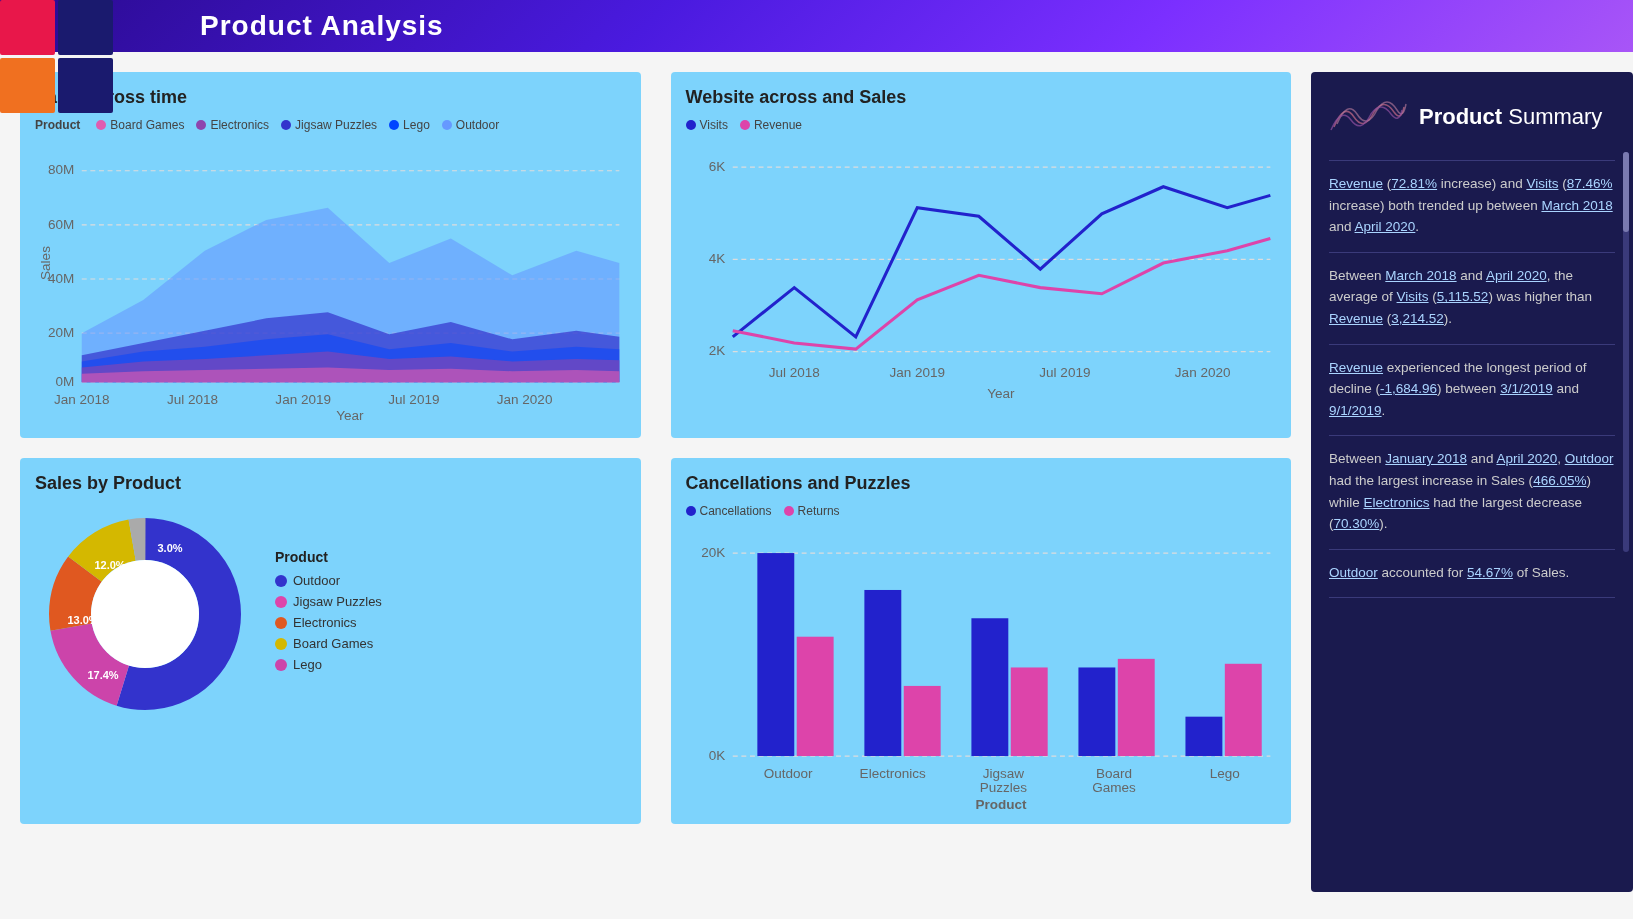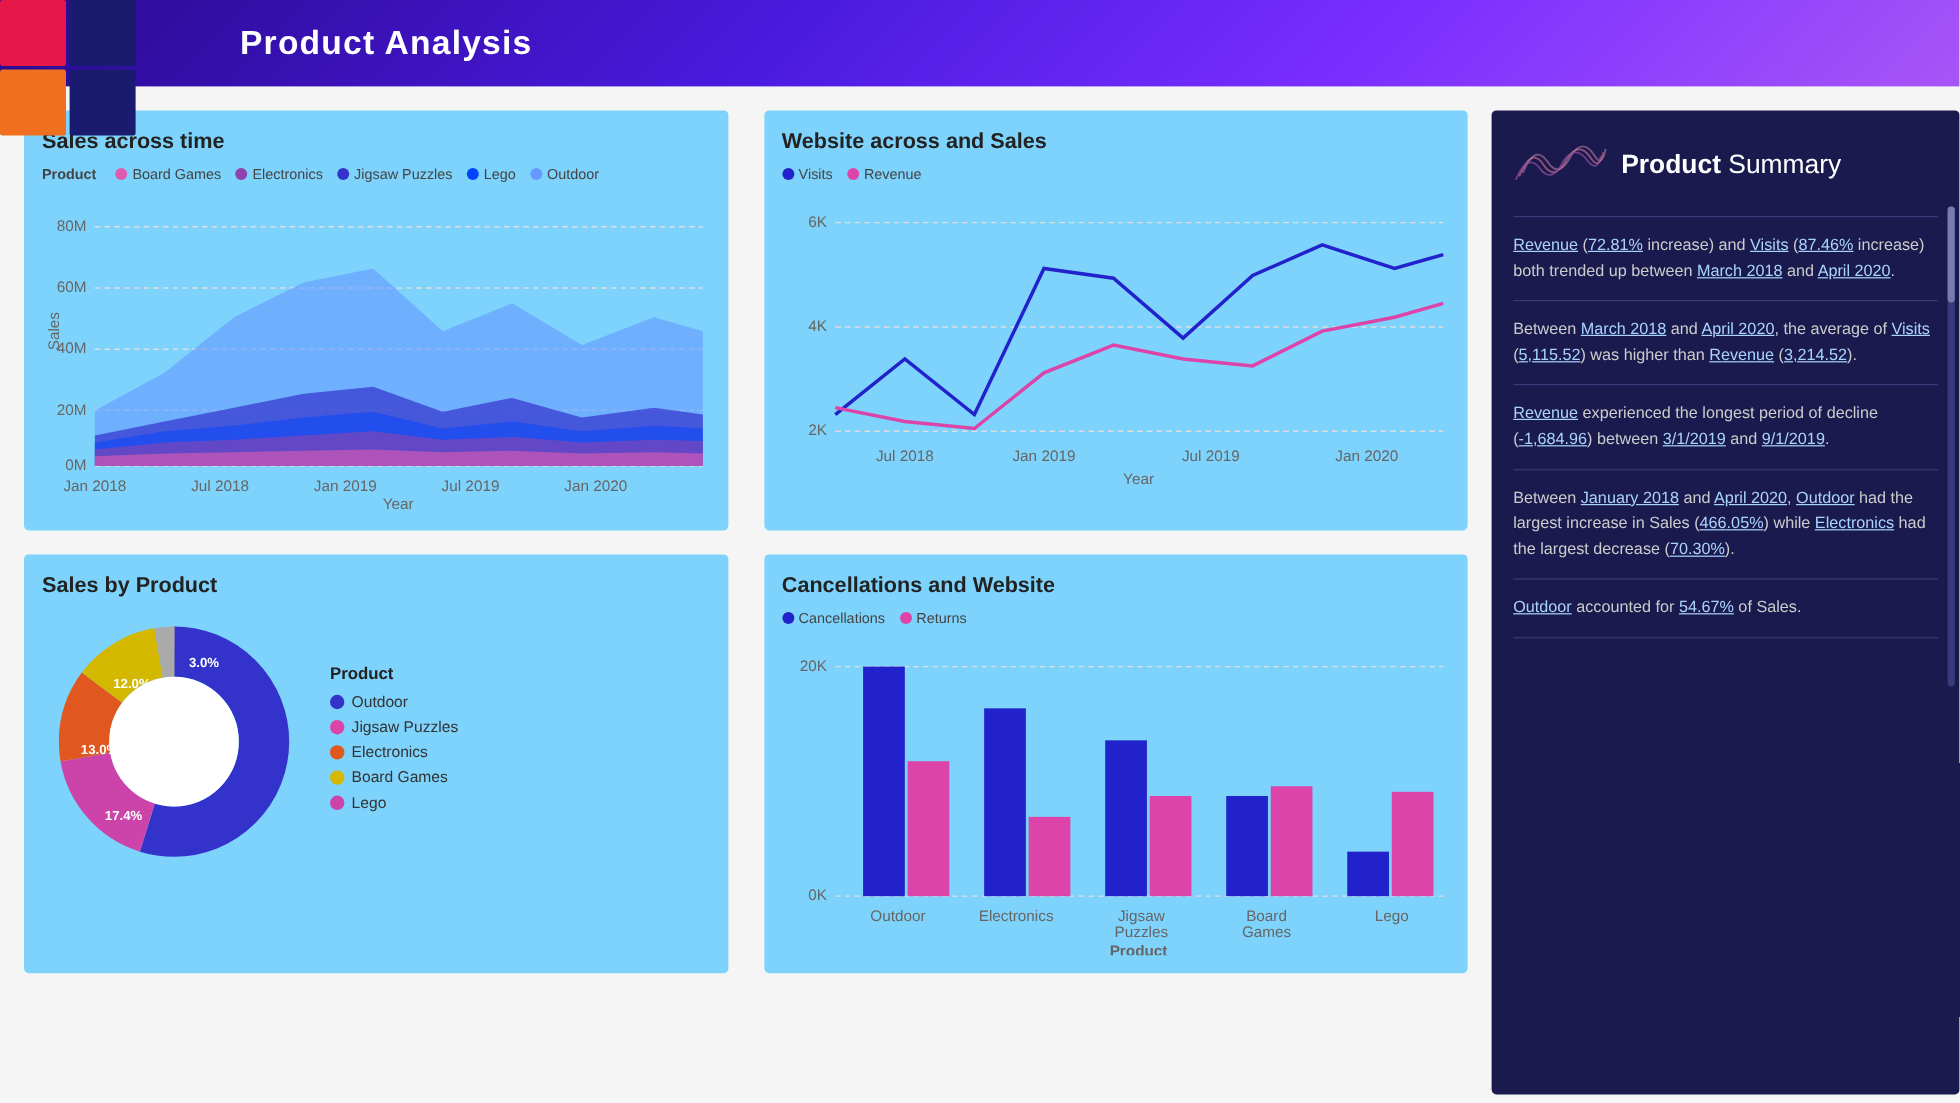--- a/index.html
+++ b/index.html
@@ -1,21 +1,21 @@
 <!DOCTYPE html>
 <html><head>
   <meta charset="utf-8">
   <style>
     * { box-sizing: border-box; margin: 0; padding: 0; }
     body { font-family: 'Segoe UI', Arial, sans-serif; background: #f5f5f5; width: 1633px; min-height: 919px; overflow-x: hidden; }
 
     
     .header {
       background: linear-gradient(135deg, #2a0a8f 0%, #4a1adf 40%, #7b2fff 70%, #a855f7 100%);
-      height: 72px;
+      height: 52px;
       display: flex;
       align-items: center;
       padding-left: 200px;
       position: relative;
     }
     .header-title {
       color: white;
       font-size: 28px;
       font-weight: 700;
       letter-spacing: 1px;
@@ -87,21 +87,21 @@
     }
 
     
     .chart-svg {
       width: 100%;
       display: block;
     }
 
     
     .right-panel {
-      width: 390px;
+      width: 322px;
       flex-shrink: 0;
       background: #1a1a4e;
       color: white;
       padding: 20px 18px;
       border-radius: 4px;
       margin-right: 0;
       margin-left: 10px;
       min-height: 820px;
       position: relative;
       overflow-y: auto;
@@ -379,21 +379,21 @@
             </div>
             <div class="product-legend-item">
               <span class="product-legend-dot" style="background:#cc44aa;"></span>
               <span>Lego</span>
             </div>
           </div>
         </div>
       </div>
 
       <div class="chart-section">
-        <div class="chart-title">Cancellations and Website</div>
+        <div class="chart-title">Cancellations and Puzzles</div>
         <div class="legend">
           <span class="legend-item">
             <span class="legend-dot" style="background:#2222cc;"></span>
             <span>Cancellations</span>
           </span>
           <span class="legend-item">
             <span class="legend-dot" style="background:#dd44aa;"></span>
             <span>Returns</span>
           </span>
         </div>

